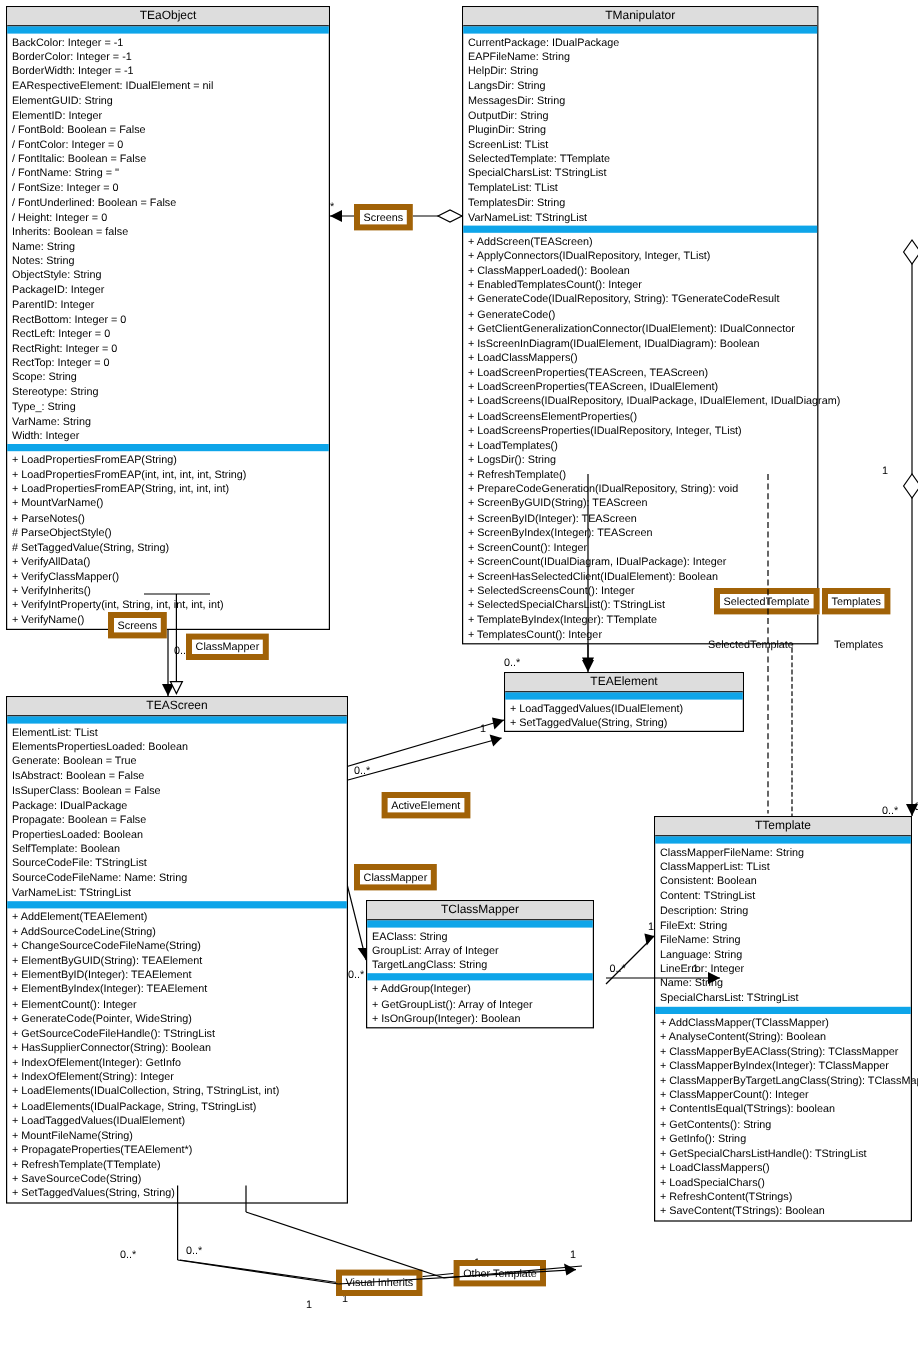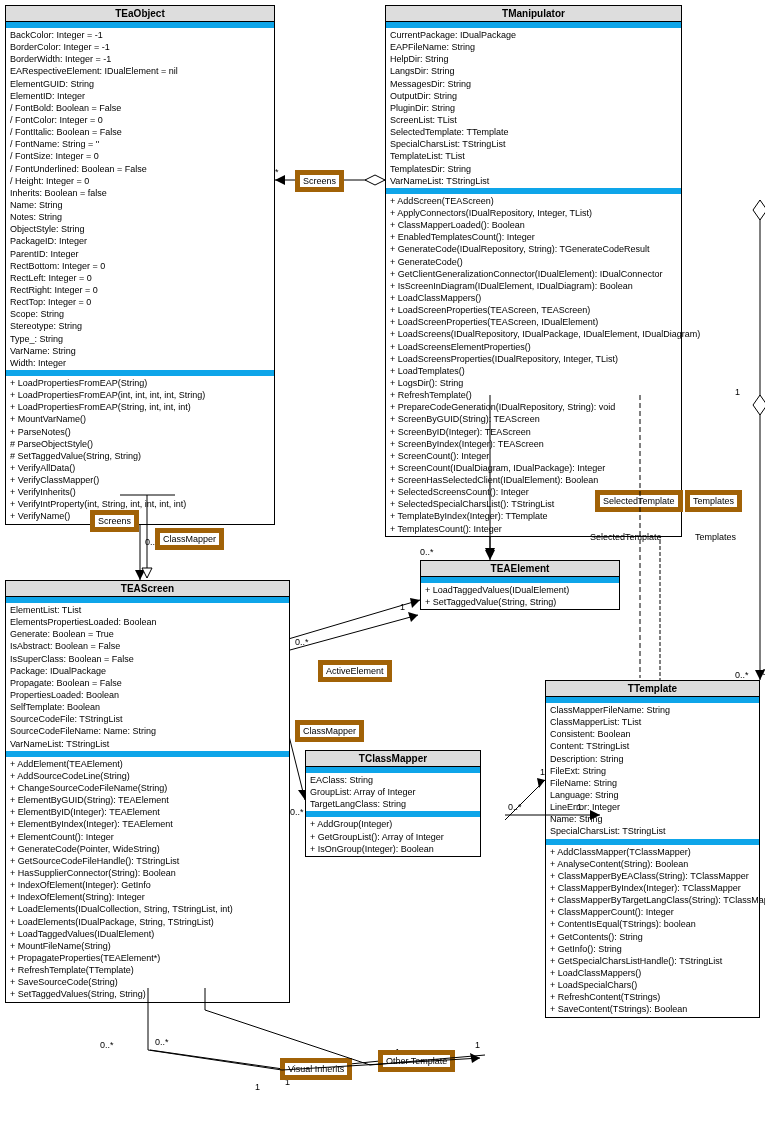--- a/index.html
+++ b/index.html
@@ -19,21 +19,21 @@
     }
     .uml-box {
       position: absolute;
       border: 1px solid #000;
       background: #fff;
     }
     .uml-box-title {
       background: #ddd;
       border-bottom: 1px solid #000;
       text-align: center;
-      font-weight: bold;
+      font-weight: normal;
       font-size: 10px;
       padding: 2px 4px;
     }
     .uml-section {
       border-top: 6px solid #0ea5e9;
       padding: 1px 4px;
       font-size: 9px;
       line-height: 1.4;
     }
     .uml-section:first-of-type {
@@ -272,21 +272,21 @@
     <div class="uml-section">
       <div class="uml-attr">+ LoadTaggedValues(IDualElement)</div>
       <div class="uml-attr">+ SetTaggedValue(String, String)</div>
     </div>
   </div>
 
   <div class="small-label" style="left:318px; top:660px;">
     <span>ActiveElement</span>
   </div>
 
-  <div class="uml-box" style="left:305px; top:750px; width:176px;">
+  <div class="uml-box" style="left:305px; top:750px; width:190px;">
     <div class="uml-box-title">TClassMapper</div>
     <div class="uml-section">
       <div class="uml-attr">EAClass: String</div>
       <div class="uml-attr">GroupList: Array of Integer</div>
       <div class="uml-attr">TargetLangClass: String</div>
     </div>
     <div class="uml-section">
       <div class="uml-attr">+ AddGroup(Integer)</div>
       <div class="uml-attr">+ GetGroupList(): Array of Integer</div>
       <div class="uml-attr">+ IsOnGroup(Integer): Boolean</div>

